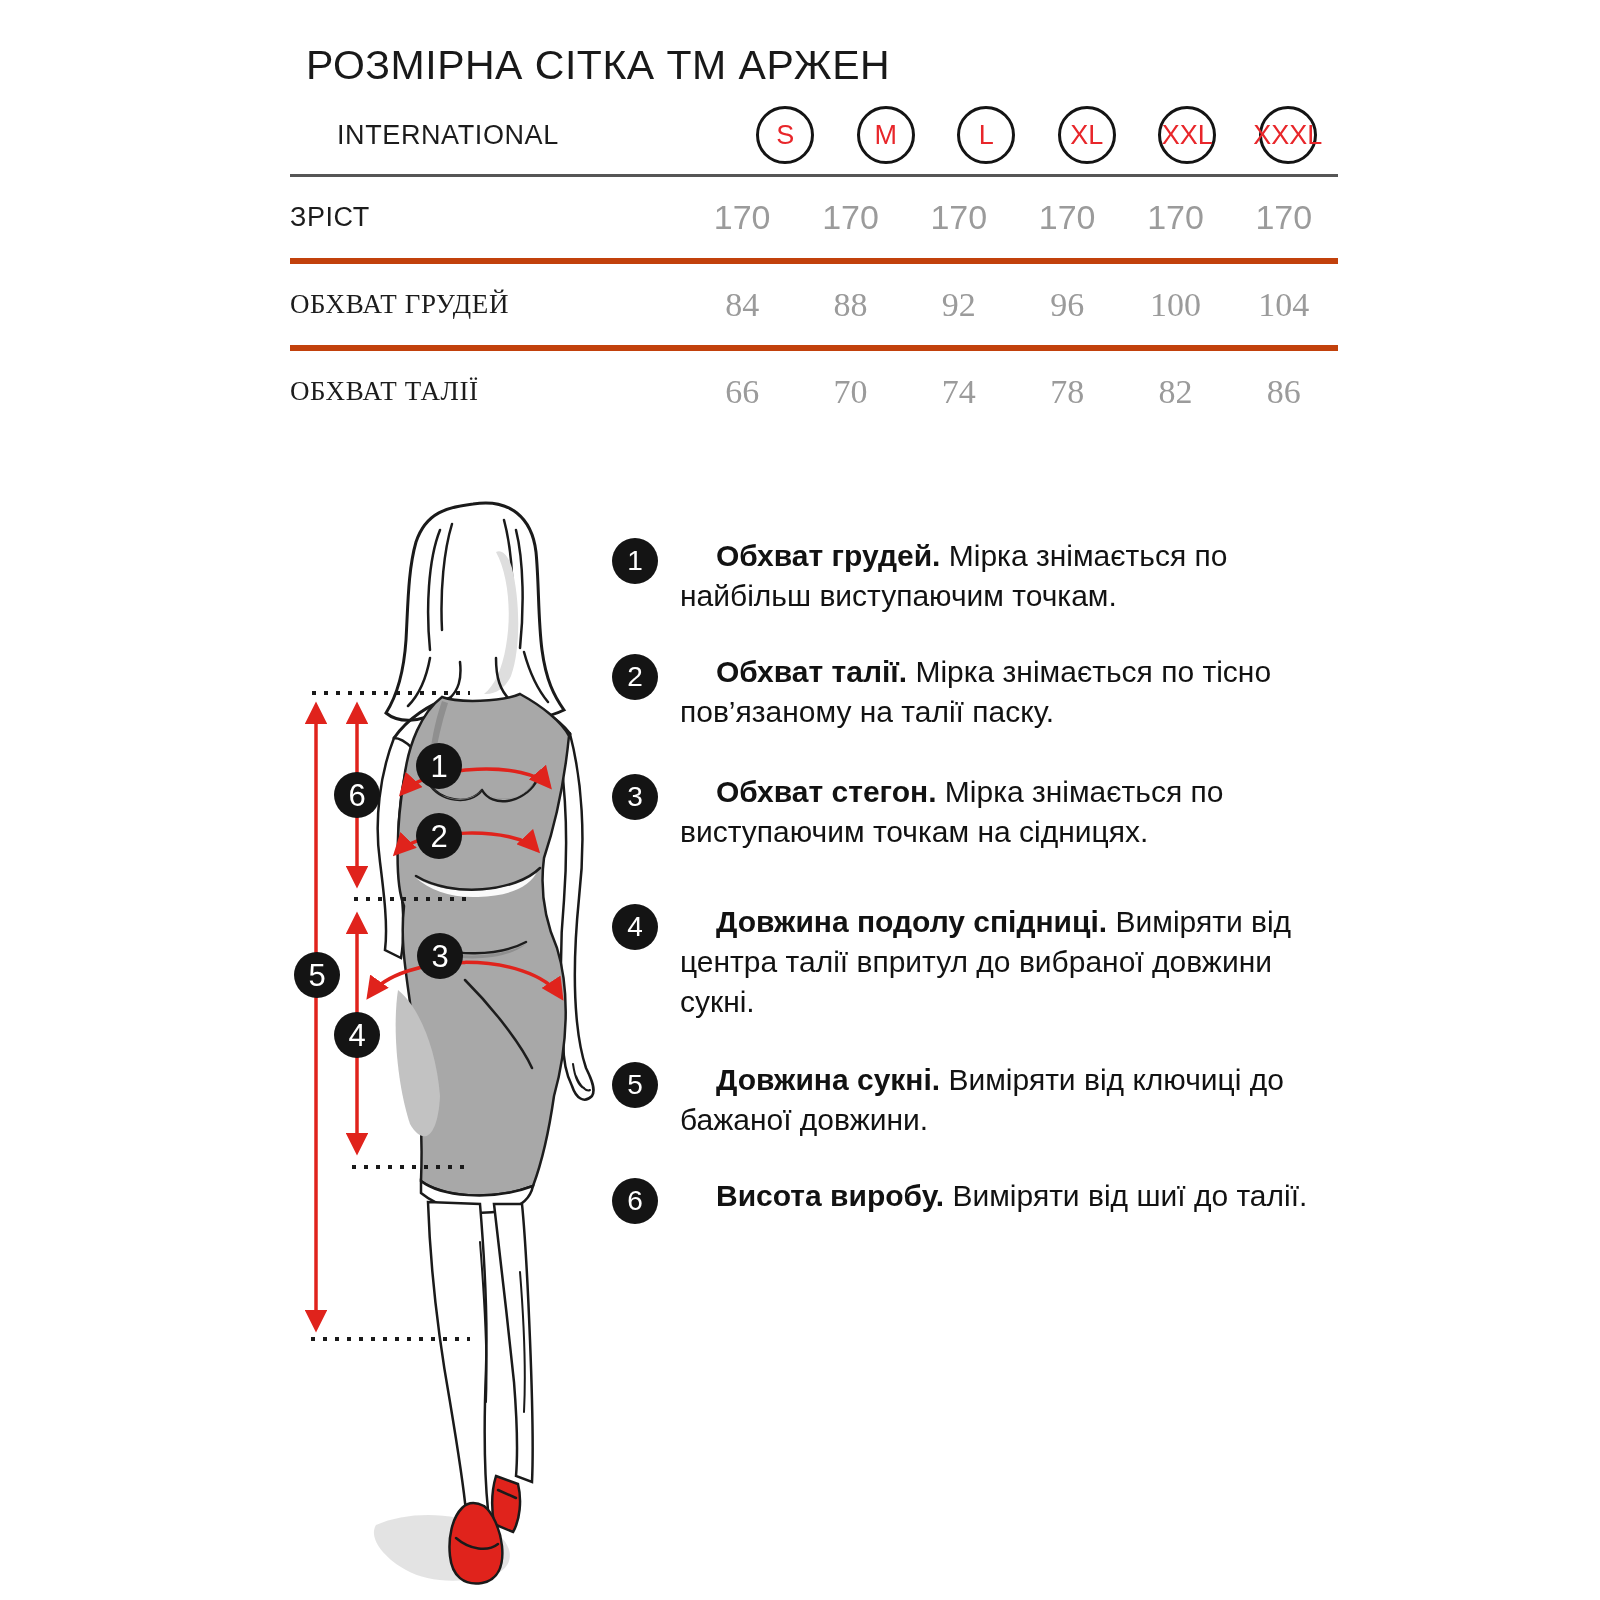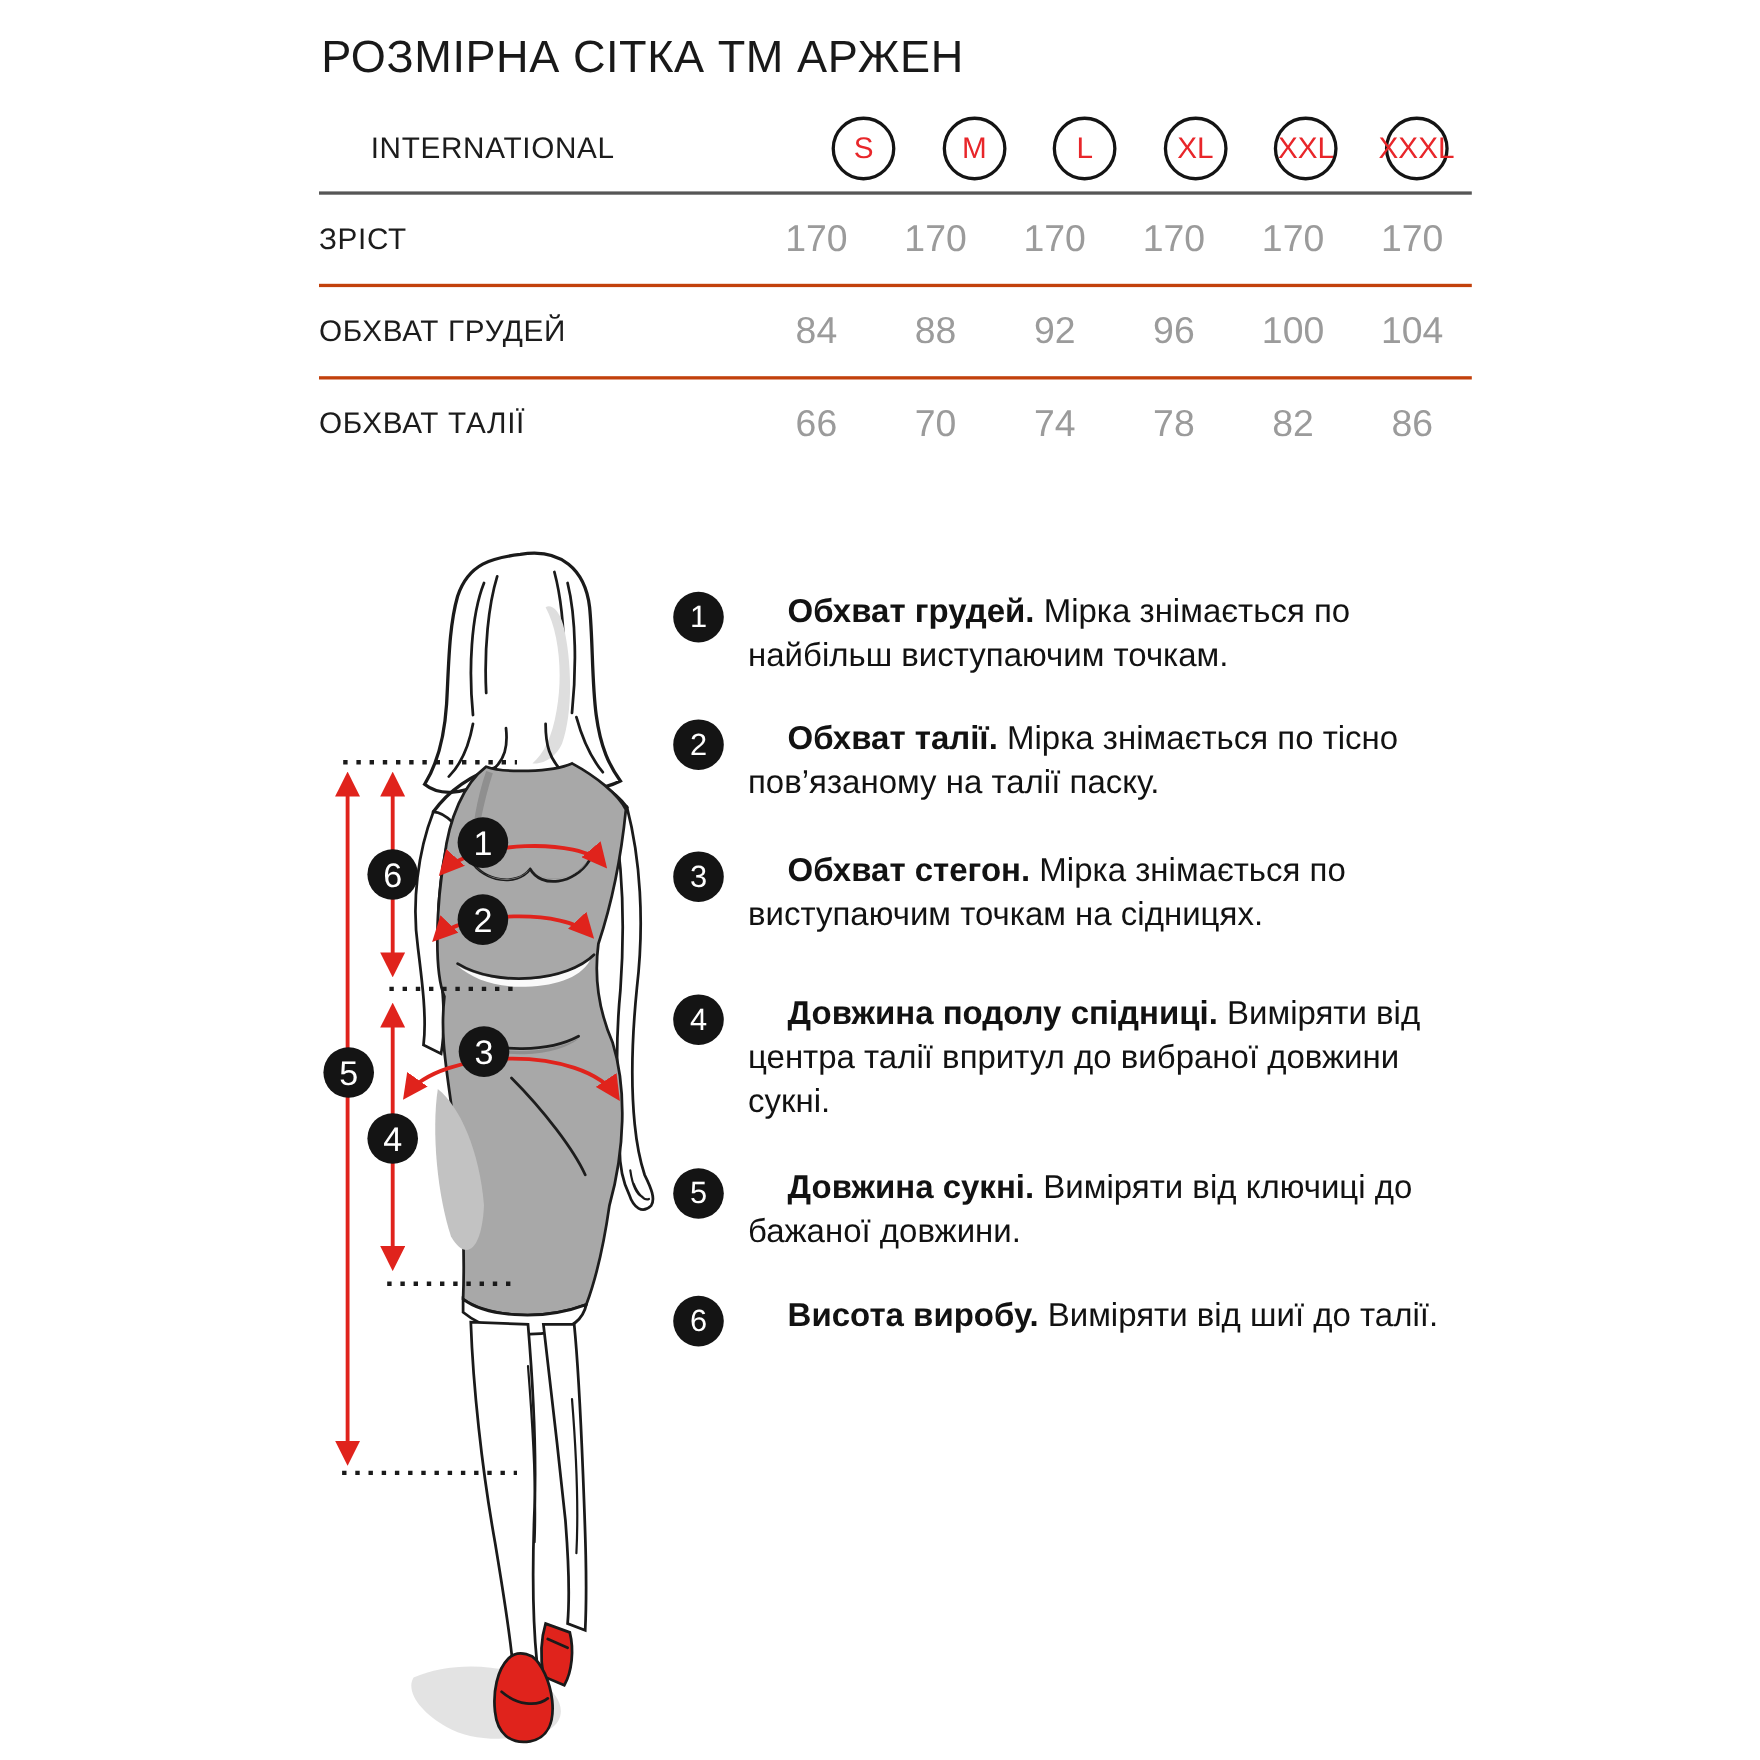--- a/index.html
+++ b/index.html
@@ -1,34 +1,34 @@
 <!DOCTYPE html>
 <html><head>
 <meta charset="utf-8">
 <style>
   html,body{margin:0;padding:0;background:#fff;}
   .page{position:relative;width:1600px;height:1600px;background:#ffffff;overflow:hidden;
         font-family:"Liberation Sans", sans-serif;color:#1a1a1a;}
-  .title{position:absolute;left:290px;top:26px;margin:2px;font-size:41px;font-weight:400;
+  .title{position:absolute;left:290px;top:26px;margin:16px;font-size:41px;font-weight:400;
          letter-spacing:0.5px;color:#191919;}
   
   .size-table{position:absolute;left:290px;top:96px;width:1048px;}
   .trow{display:grid;grid-template-columns:398px repeat(6,1fr);align-items:center;}
   .trow-intl{height:78px;margin-left:47px;}
   .trow-ua{height:62px;}
   .trow-data{height:81px;}
   .tlabel{font-size:27px;color:#1c1c1c;letter-spacing:0.6px;}
   .tcell{text-align:center;}
   .tval{font-size:34px;color:#9b9b9b;}
   .tval-dark{font-size:34px;color:#262626;}
   .sz-circle{display:inline-flex;align-items:center;justify-content:center;
              width:52px;height:52px;border:3px solid #141414;border-radius:50%;
              color:#e8262a;font-size:27px;white-space:nowrap;background:#fff;}
   .tdivider{border-top:3px solid #565656;height:0;}
-  .trow-data + .trow-data{border-top:3px solid #c2410c;}
+  .trow-data + .trow-data{border-top:6px solid #c2410c;font-family:Liberation Serif, serif;}
   
   .notes{position:absolute;left:612px;top:0;width:724px;}
   .note{position:absolute;display:flex;align-items:flex-start;gap:22px;}
   .note-badge{flex:none;width:46px;height:46px;border-radius:50%;background:#141414;
               color:#fff;display:flex;align-items:center;justify-content:center;
               font-size:28px;margin-top:2px;}
   .note-text{margin:0;width:640px;font-size:30px;line-height:40px;color:#121212;}
   .note-text b{font-weight:700;margin-left:36px;}
   
   .figure{position:absolute;left:280px;top:490px;width:360px;height:1120px;}

